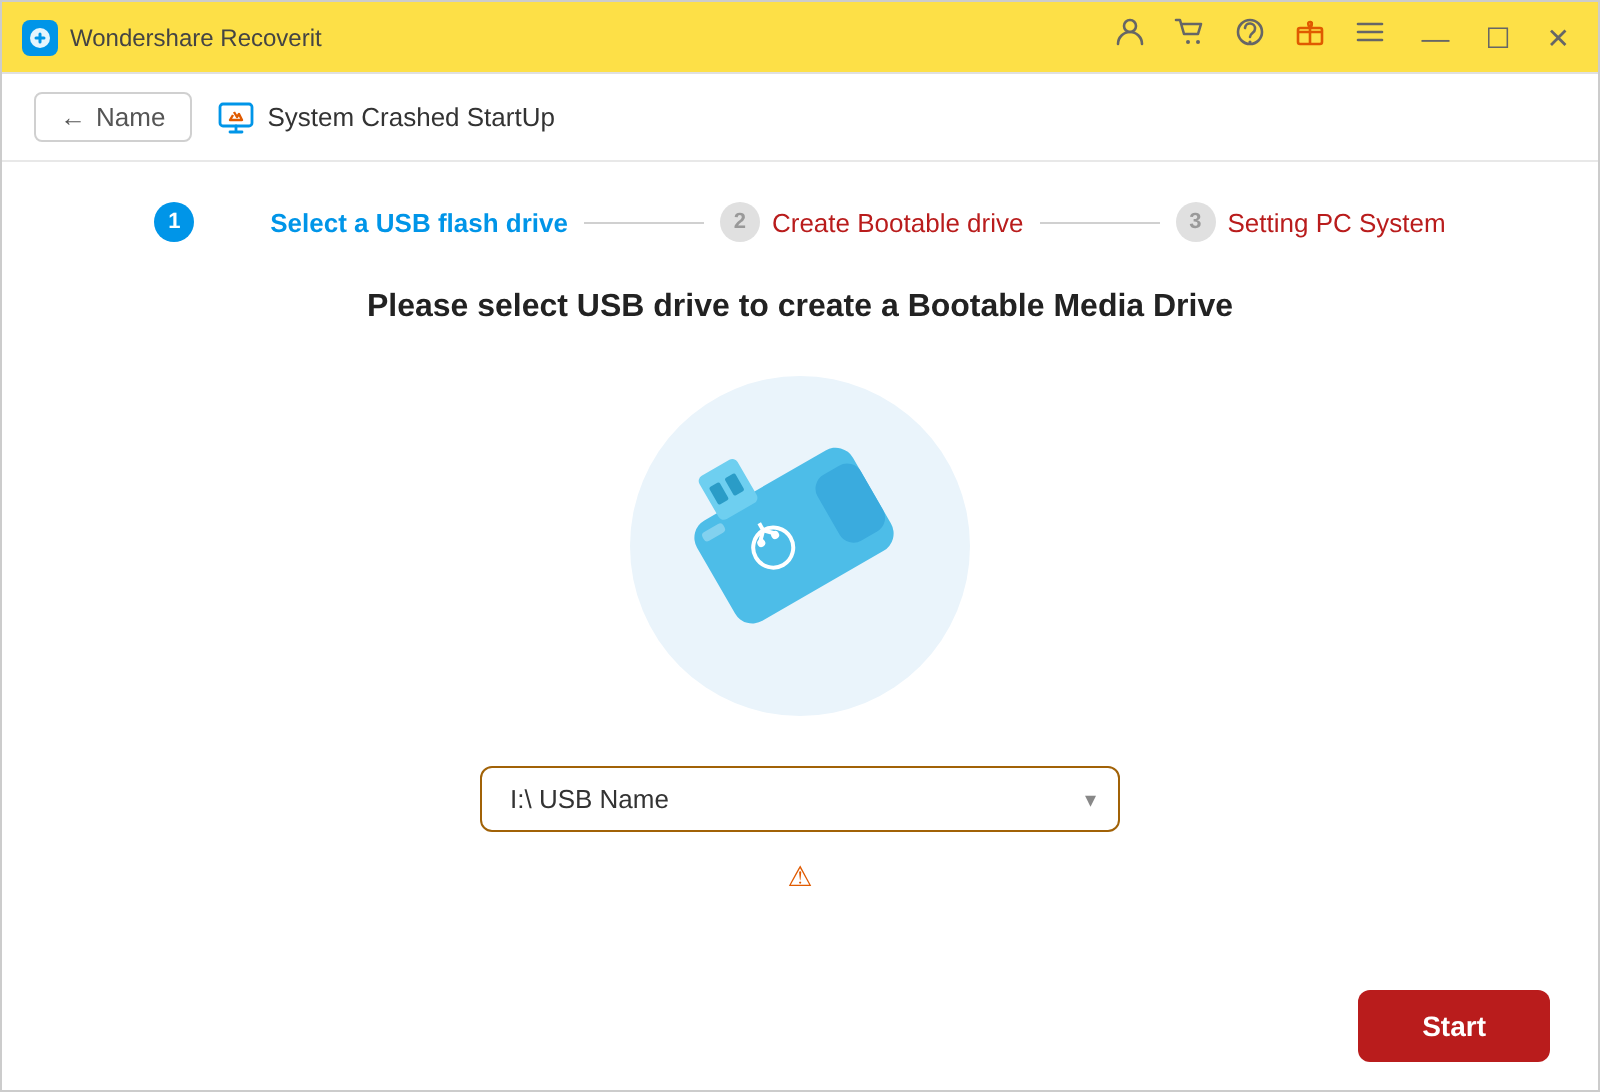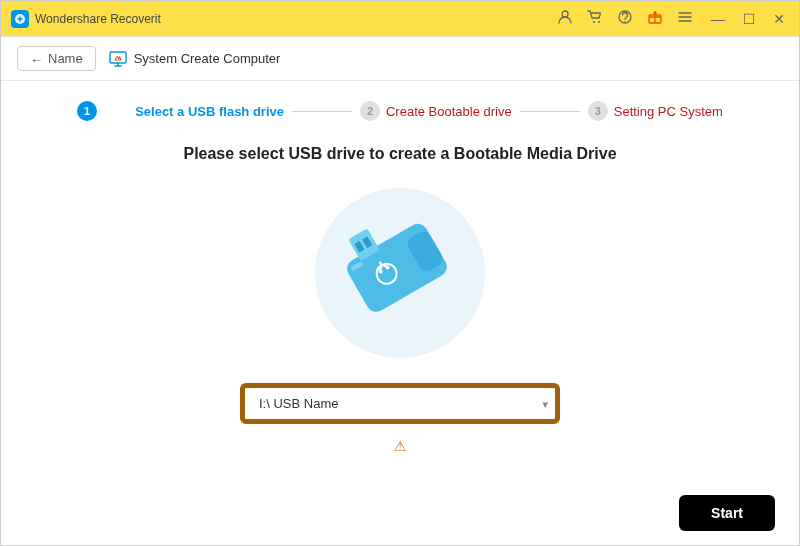--- a/index.html
+++ b/index.html
@@ -166,21 +166,21 @@
       left: 15px;
     }
 
     
     .dropdown-wrapper {
       width: 320px;
       margin-bottom: 14px;
     }
     .dropdown-select {
       width: 100%;
-      border: 5px solid #a16207;
+      border: 1px solid #a16207;
       border-radius: 6px;
       padding: 8px 30px 8px 14px;
       font-size: 13px;
       color: #333;
       background: #fff;
       appearance: none;
       cursor: pointer;
       outline: none;
     }
     .dropdown-container {
@@ -208,21 +208,21 @@
     .warning-icon {
       font-size: 14px;
       color: #e05a00;
     }
 
     
     .start-btn {
       position: absolute;
       bottom: 16px;
       right: 24px;
-      background: #000000;
+      background: #b91c1c;
       color: #fff;
       border: none;
       border-radius: 6px;
       padding: 10px 32px;
       font-size: 14px;
       font-weight: 600;
       cursor: pointer;
     }
 
     
@@ -306,21 +306,21 @@
   <button class="back-btn">
     <span>←</span>
     <span>Name</span>
   </button>
   <div class="nav-tab">
     <svg width="20" height="20" viewBox="0 0 20 20" fill="none">
       <rect x="2" y="3" width="16" height="11" rx="1.5" stroke="#0095e8" stroke-width="1.4"></rect>
       <path d="M7 17h6M10 14v3" stroke="#0095e8" stroke-width="1.4" stroke-linecap="round"></path>
       <path d="M9 7l1.5 2.5 1-1.5L13 11H7l1.5-2.5" stroke="#e05a00" stroke-width="1.2" stroke-linejoin="round"></path>
     </svg>
-    <span>System Create Computer</span>
+    <span>System Crashed StartUp</span>
   </div>
 </div>
 
 <div class="main-content">
 
   <div class="steps-bar">
     <div class="step step-active">
       <div class="step-circle">
         <span>1</span>
       </div>

